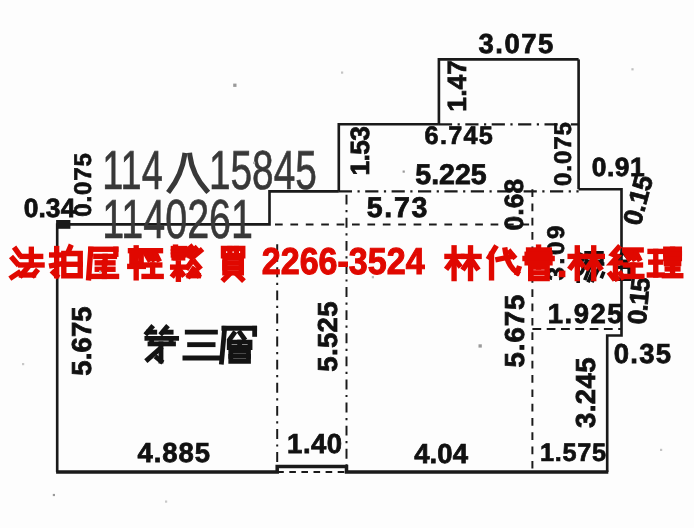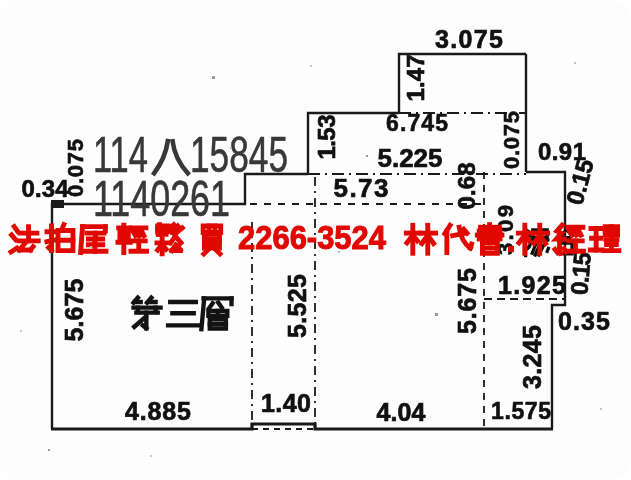--- a/index.html
+++ b/index.html
@@ -1,16 +1,16 @@
 <!DOCTYPE html>
 <html><head>
 <meta charset="utf-8">
 <style>
 html,body{margin:0;padding:0;background:#ffffff;}
-#page{position:relative;width:631px;height:480px;background:#fdfdfd;overflow:hidden;font-family:"Liberation Sans",sans-serif;border-radius:20px;}
+#page{position:relative;width:631px;height:480px;background:#fdfdfd;overflow:hidden;font-family:"Liberation Sans",sans-serif;}
 svg text{font-family:"Liberation Sans",sans-serif;}
 </style>
 </head>
 <body>
 <div id="page">
 <svg width="631" height="480" viewBox="0 0 631 480">
 <defs>
 <g id="gfa" fill="none" stroke-linecap="square">
   <path d="M16,8 l10,14"></path>
           <path d="M8,34 l12,14"></path>

